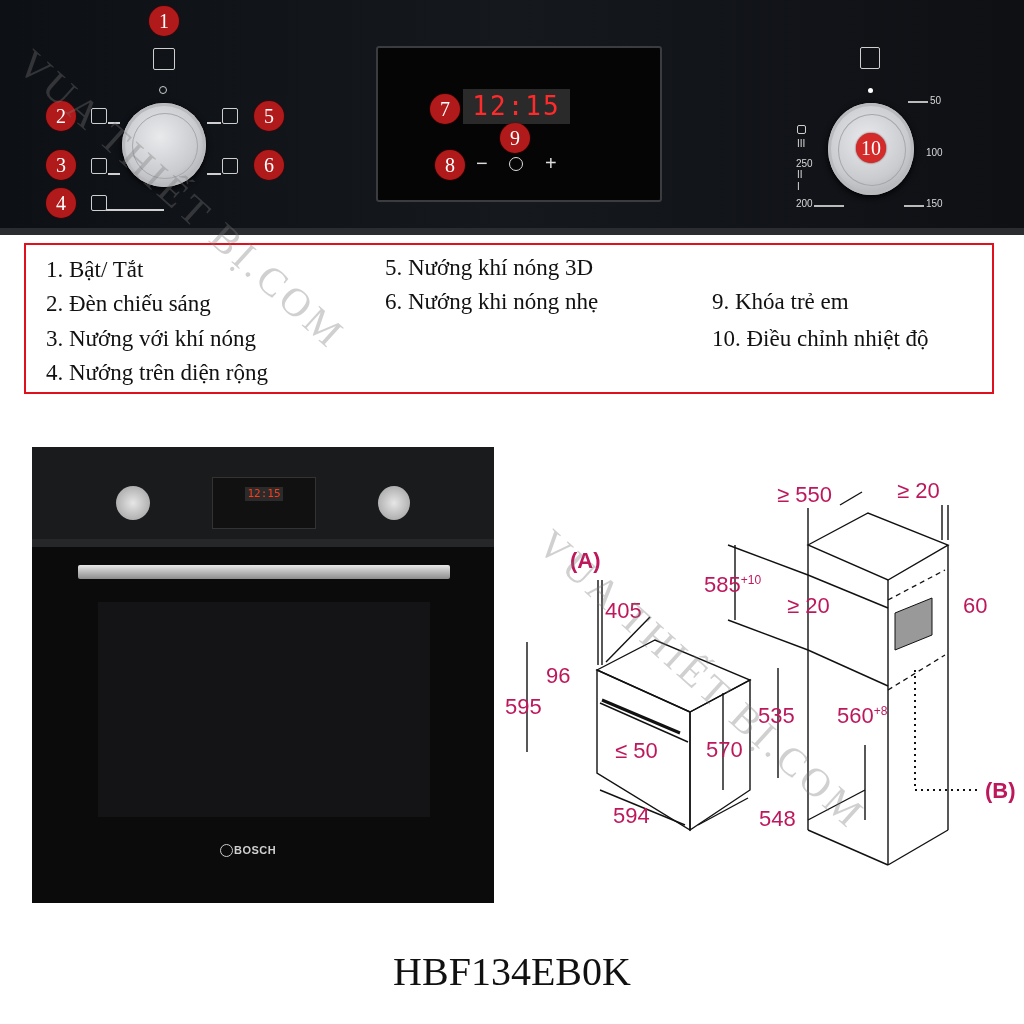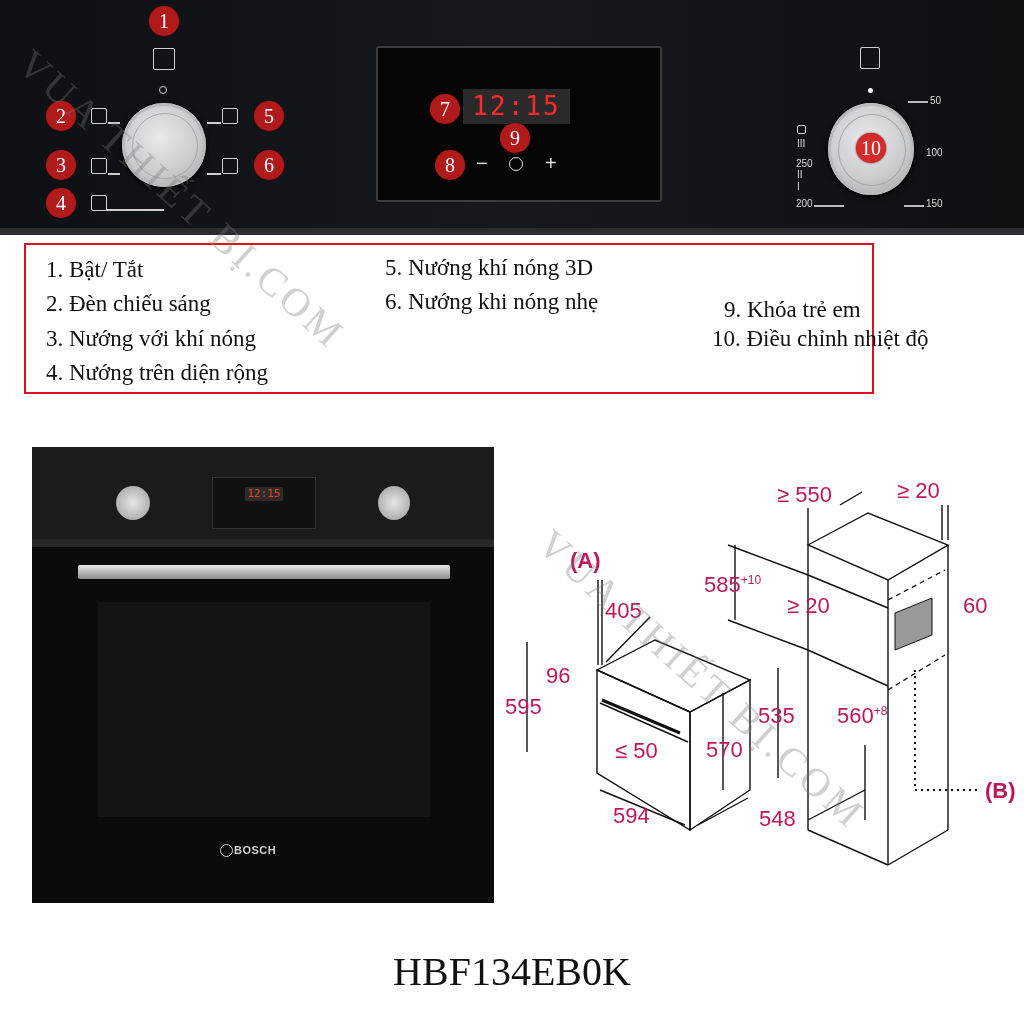--- a/index.html
+++ b/index.html
@@ -8,21 +8,21 @@
   .panel-bottom{position:absolute;left:0;top:228px;width:1024px;height:7px;background:#2a2c30;}
   .badge{position:absolute;width:30px;height:30px;border-radius:50%;background:#b01a1a;color:#fff;font-family:"Liberation Serif",serif;font-size:20px;line-height:30px;text-align:center;box-shadow:0 0 2px #600;}
   .sym{position:absolute;width:14px;height:14px;border:1.5px solid #cfcfcf;border-radius:2px;}
   .tick{position:absolute;height:1.5px;background:#cfcfcf;}
   .knob{position:absolute;border-radius:50%;background:radial-gradient(circle at 45% 40%,#e9eaec 0%,#c9cbcf 55%,#9a9ca0 100%);box-shadow:0 0 0 3px #b8babd inset,0 2px 6px #000;}
   .knob .inner{position:absolute;left:12%;top:12%;width:76%;height:76%;border-radius:50%;border:1.5px solid #a5a7ab;}
   .scale-lbl{position:absolute;color:#d8d8d8;font-size:10px;}
   .display-frame{position:absolute;left:376px;top:46px;width:282px;height:152px;background:#050506;border:2px solid #3a3c40;border-radius:3px;}
   .clock{position:absolute;left:463px;top:89px;width:107px;height:35px;background:#2a2a2a;color:#ff2a2a;font-family:"DejaVu Sans Mono",monospace;font-size:26px;line-height:35px;text-align:center;letter-spacing:2px;}
   .ctl{position:absolute;color:#ddd;font-size:20px;}
-  .legend{position:absolute;left:24px;top:243px;width:850px;height:151px;border:2px solid #e0101e;box-sizing:border-box;}
+  .legend{position:absolute;left:24px;top:243px;width:970px;height:151px;border:2px solid #e0101e;box-sizing:border-box;}
   .legend-item{position:absolute;font-family:"Liberation Serif",serif;font-size:23px;color:#111;white-space:nowrap;}
   .oven{position:absolute;left:32px;top:447px;width:462px;height:456px;background:#0b0b0c;}
   .oven-ctrl{position:absolute;left:0;top:0;width:462px;height:92px;background:#1a1b1d;}
   .oven-strip{position:absolute;left:0;top:92px;width:462px;height:8px;background:#262729;}
   .handle{position:absolute;left:46px;top:118px;width:372px;height:14px;background:linear-gradient(#e8e8e8,#8c8c8c);border-radius:2px;}
   .window{position:absolute;left:66px;top:155px;width:332px;height:215px;background:#141416;}
   .bosch{position:absolute;left:202px;top:397px;color:#d0d0d0;font-size:11px;font-weight:bold;letter-spacing:0.5px;}
   .model{position:absolute;left:0;width:1024px;top:948px;text-align:center;font-family:"Liberation Serif",serif;font-size:40px;color:#111;}
   .dim{position:absolute;font-family:"Liberation Sans",sans-serif;font-size:22px;color:#be185d;white-space:nowrap;}
   .dim sup{font-size:12px;}
@@ -92,21 +92,21 @@
   <div class="scale-lbl" style="left:797px;top:181px;">I</div>
 </div>
 
 <div class="legend">
   <div class="legend-item" style="left:20px;top:12px;">1. Bật/ Tắt</div>
   <div class="legend-item" style="left:20px;top:46px;">2. Đèn chiếu sáng</div>
   <div class="legend-item" style="left:20px;top:81px;">3. Nướng với khí nóng</div>
   <div class="legend-item" style="left:20px;top:115px;">4. Nướng trên diện rộng</div>
   <div class="legend-item" style="left:359px;top:10px;">5. Nướng khí nóng 3D</div>
   <div class="legend-item" style="left:359px;top:44px;">6. Nướng khi nóng nhẹ</div>
-  <div class="legend-item" style="left:686px;top:52px;margin-left:12px;">9. Khóa trẻ em</div>
+  <div class="legend-item" style="left:686px;top:44px;">9. Khóa trẻ em</div>
   <div class="legend-item" style="left:686px;top:81px;">10. Điều chỉnh nhiệt độ</div>
 </div>
 
 <div class="oven">
   <div class="oven-ctrl">
     <div style="position:absolute;left:84px;top:39px;width:34px;height:34px;border-radius:50%;background:radial-gradient(circle,#e6e6e6,#9a9a9a);"></div>
     <div style="position:absolute;left:180px;top:30px;width:102px;height:50px;background:#111;border:1px solid #333;"></div>
     <div style="position:absolute;left:213px;top:40px;width:38px;height:14px;background:#2b2b2b;color:#ff3a1a;font-family:'DejaVu Sans Mono',monospace;font-size:11px;line-height:14px;text-align:center;">12:15</div>
     <div style="position:absolute;left:346px;top:39px;width:32px;height:34px;border-radius:50%;background:radial-gradient(circle,#e6e6e6,#9a9a9a);"></div>
   </div>

